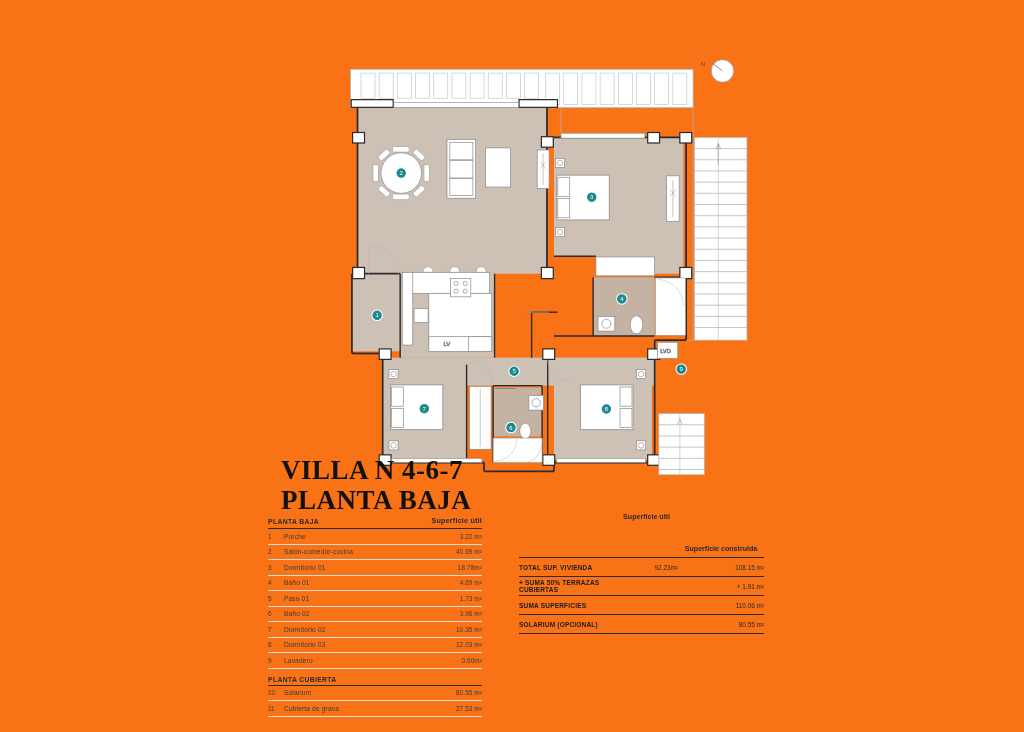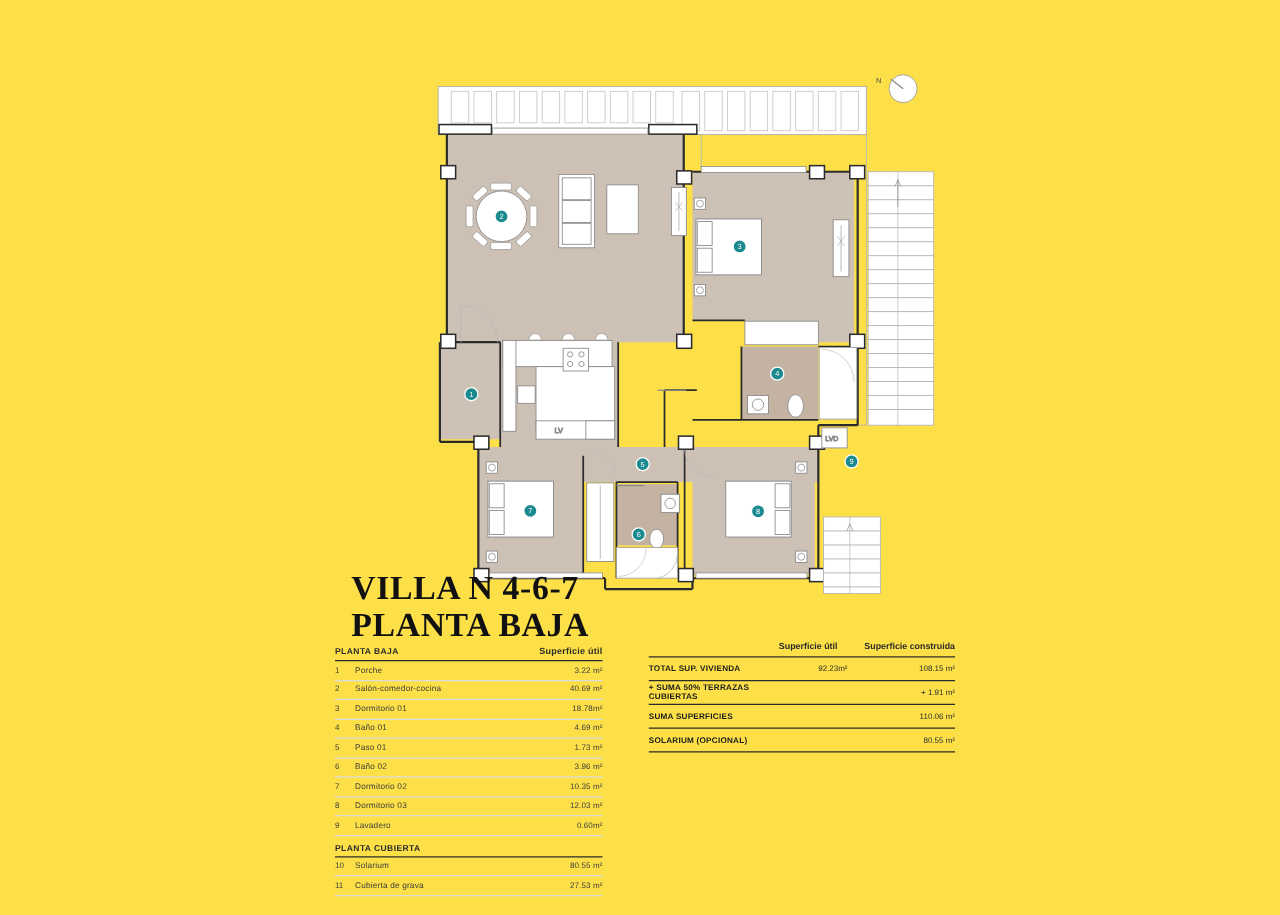--- a/index.html
+++ b/index.html
@@ -1,17 +1,17 @@
 <!DOCTYPE html>
 <html><head>
 <meta charset="utf-8">
 <style>
   html,body{margin:0;padding:0;background:#ffffff;}
   body{width:1024px;height:732px;font-family:"Liberation Sans",sans-serif;color:#1a1a1a;overflow:hidden;}
-  .page{position:relative;width:1024px;height:732px;background:#fde047;}
+  .page{position:relative;width:1024px;height:732px;background:#f97316;}
 
   
   .plan{position:absolute;left:330px;top:50px;width:420px;height:420px;}
   .plan svg{display:block;}
 
   
   .title-block{position:absolute;left:281px;top:455px;}
   .title-line{font-family:"Liberation Serif",serif;font-size:27px;font-weight:700;letter-spacing:.5px;line-height:1.12;color:#111;white-space:nowrap;}
 
   
@@ -28,21 +28,21 @@
   .r-num{width:16px;flex:0 0 16px;font-size:6.4px;color:#3a3a3a;}
   .r-name{flex:1 1 auto;font-size:6.6px;color:#3a3a3a;letter-spacing:.15px;}
   .r-val{flex:0 0 auto;text-align:right;font-size:6.4px;color:#3a3a3a;letter-spacing:.1px;}
 
   .sub-hdr{display:flex;align-items:flex-end;height:16px;border-bottom:1px solid #2b2b2b;}
   .sub-hdr .hdr-title{padding-bottom:2px;}
 
   
   .r-hdr{display:flex;justify-content:flex-end;gap:8px;padding-bottom:4px;}
   .r-hdr .c2{width:62px;text-align:right;font-weight:700;font-size:7.1px;}
-  .r-hdr .c3{width:86px;text-align:right;font-weight:700;font-size:7.1px;}
+  .r-hdr .c3{width:86px;text-align:center;font-weight:700;font-size:7.1px;margin-top:32px;}
   .rrow{display:flex;align-items:center;height:18px;border-top:1px solid #2b2b2b;}
   .rrow .c1{flex:1 1 auto;font-weight:700;font-size:6.5px;letter-spacing:.2px;color:#1a1a1a;}
   .rrow .c2{width:62px;flex:0 0 62px;text-align:right;font-size:6.4px;color:#2b2b2b;}
   .rrow .c3{width:86px;flex:0 0 86px;text-align:right;font-size:6.4px;color:#2b2b2b;}
   .rrow.last{border-bottom:1px solid #2b2b2b;}
 </style>
 </head>
 <body>
 
 <div class="page">

